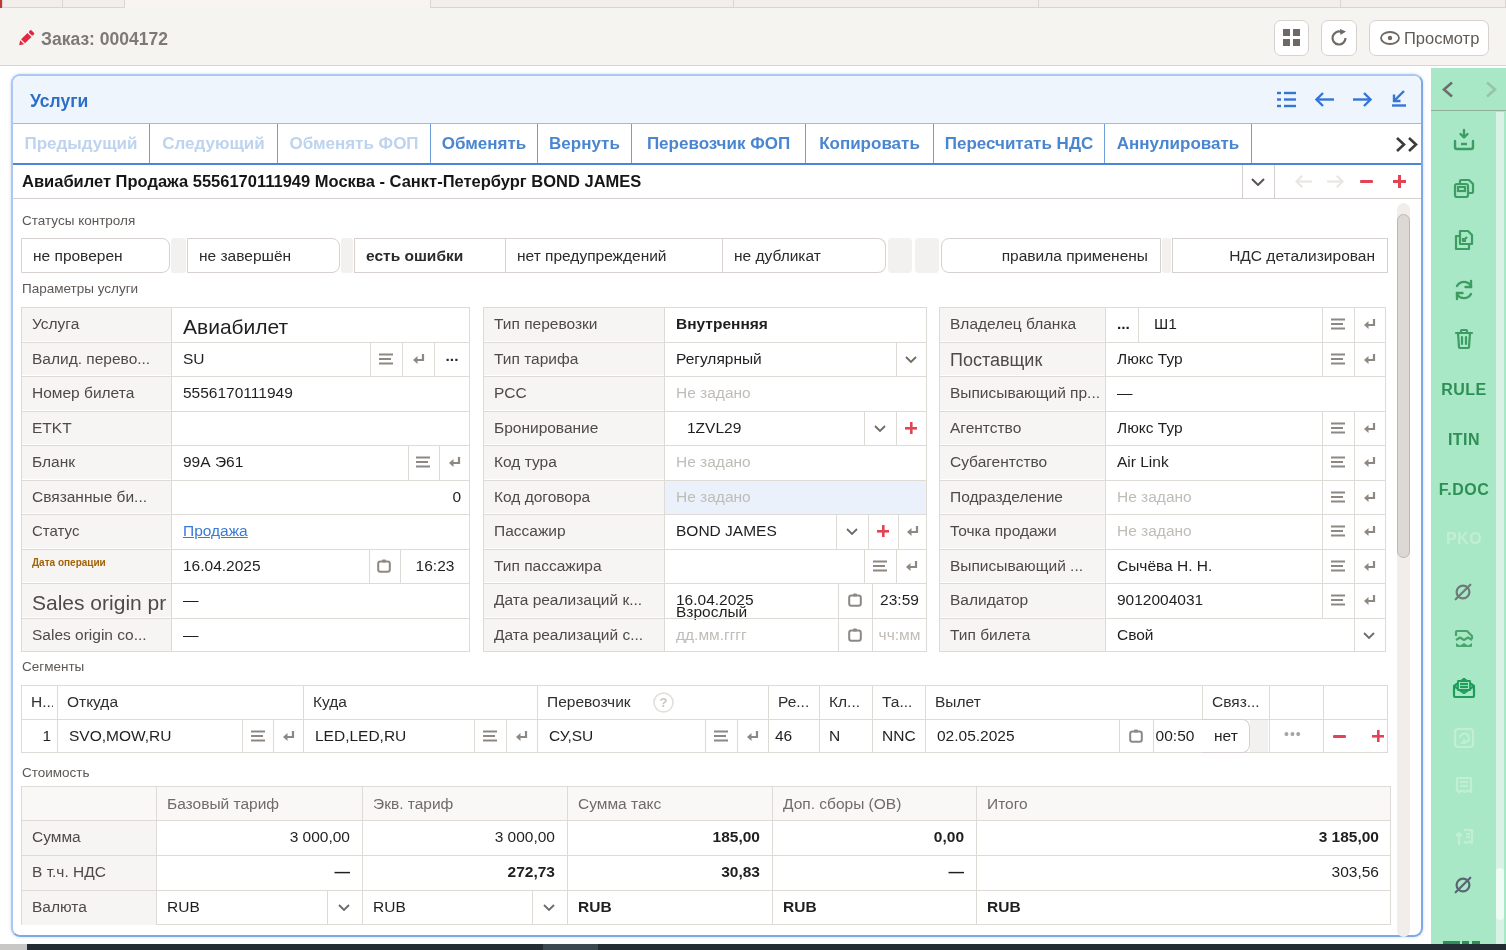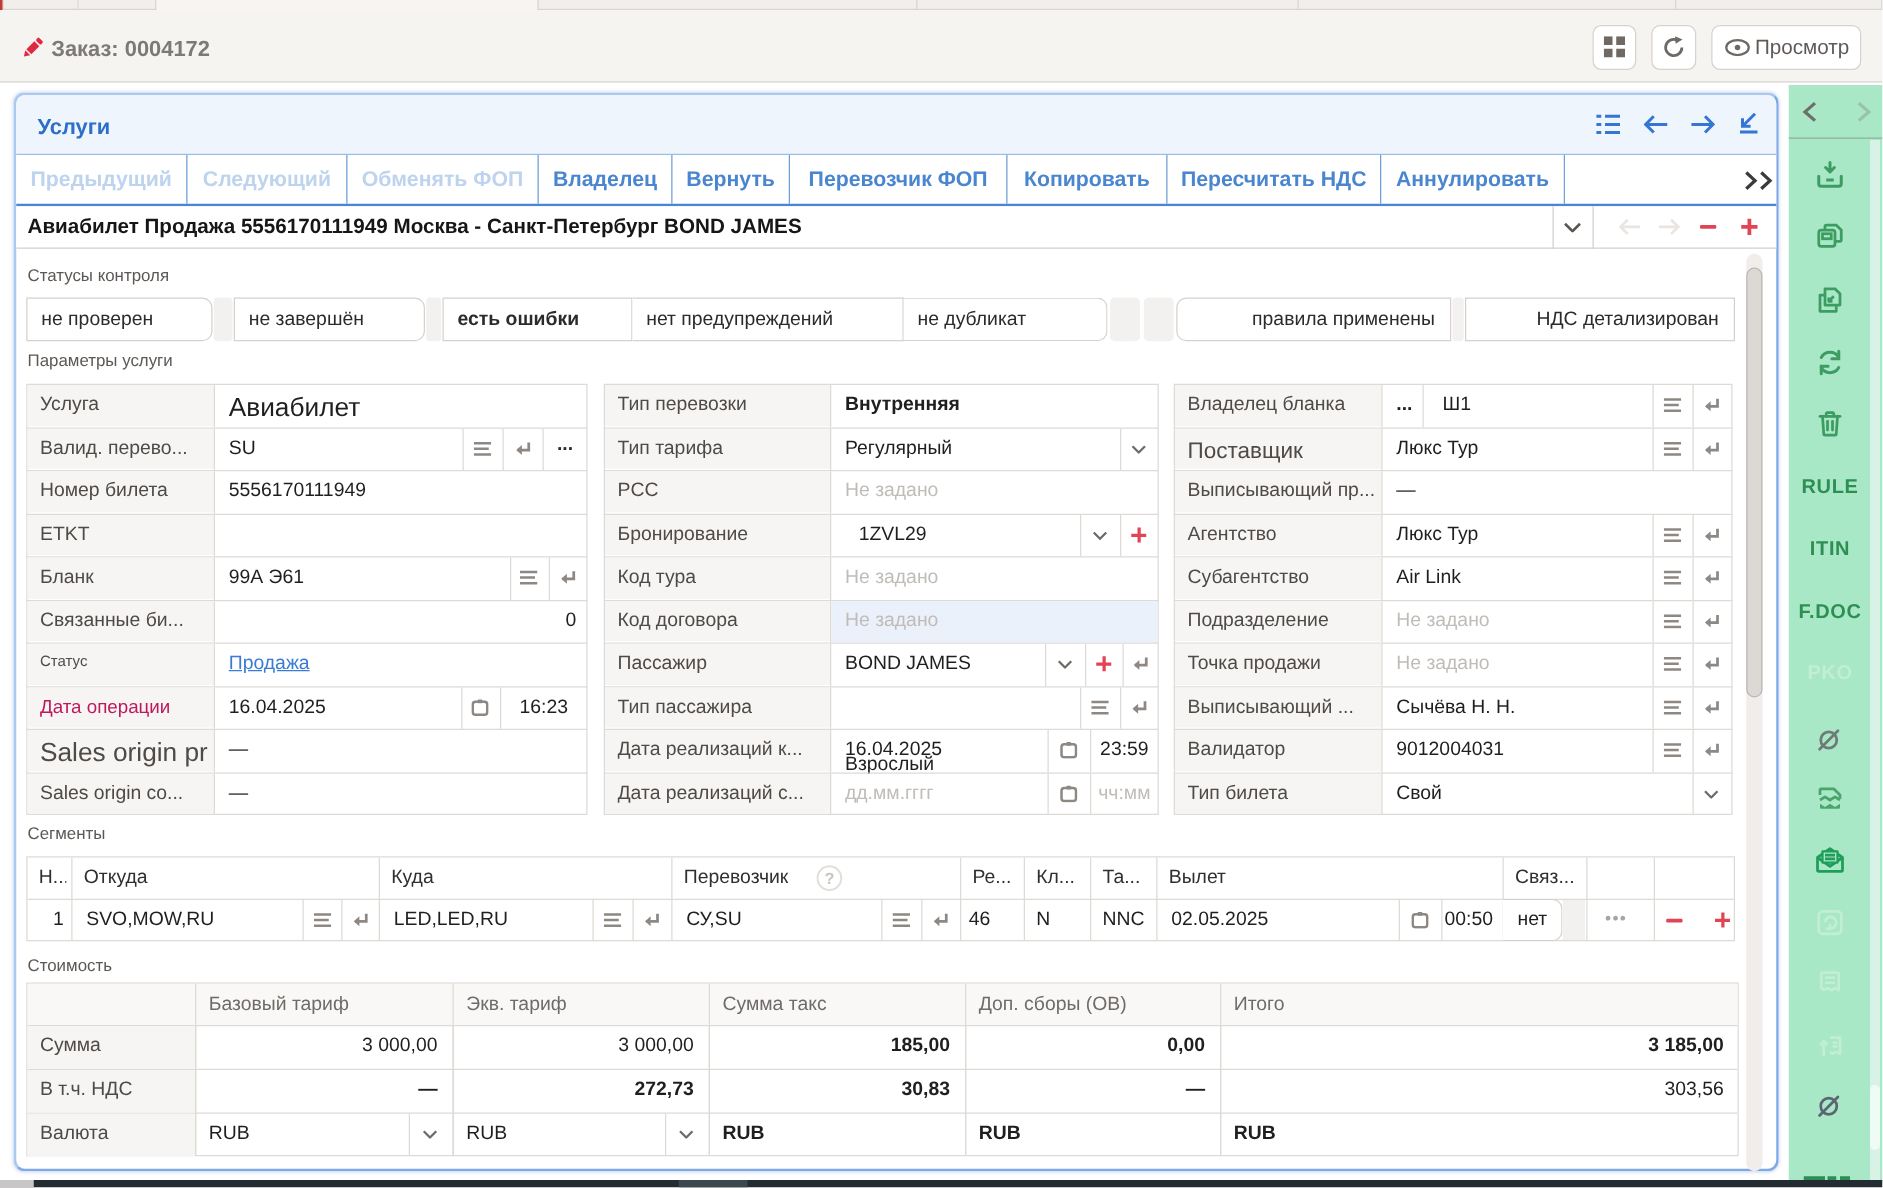--- a/index.html
+++ b/index.html
@@ -74,21 +74,21 @@
 <g stroke="#3575d4" stroke-width="2.4" fill="none">
       <line x1="13" y1="1" x2="3" y2="11"></line>
 <path d="M3 4.5 L3 11 L9.5 11"></path>
       <line x1="1" y1="15.5" x2="15" y2="15.5"></line>
     </g>
   </svg>
 <div class="abs" style="left:13px;top:123px;width:1408px;height:42px;background:#fff;border-top:1px solid #9bbce4;border-bottom:2px solid #4a86d8;box-sizing:border-box;"></div>
 <div class="abs" style="left:13px;top:124px;width:137px;height:39px;border-right:1px solid #6f9fd8;box-sizing:border-box;display:flex;align-items:center;justify-content:center;font-size:17px;font-weight:bold;color:#bdd3ee;">Предыдущий</div>
 <div class="abs" style="left:150px;top:124px;width:128px;height:39px;border-right:1px solid #6f9fd8;box-sizing:border-box;display:flex;align-items:center;justify-content:center;font-size:17px;font-weight:bold;color:#bdd3ee;">Следующий</div>
 <div class="abs" style="left:278px;top:124px;width:153px;height:39px;border-right:1px solid #6f9fd8;box-sizing:border-box;display:flex;align-items:center;justify-content:center;font-size:17px;font-weight:bold;color:#bdd3ee;">Обменять ФОП</div>
-<div class="abs" style="left:431px;top:124px;width:107px;height:39px;border-right:1px solid #6f9fd8;box-sizing:border-box;display:flex;align-items:center;justify-content:center;font-size:17px;font-weight:bold;color:#4a86d0;">Владелец</div>
+<div class="abs" style="left:431px;top:124px;width:107px;height:39px;border-right:1px solid #6f9fd8;box-sizing:border-box;display:flex;align-items:center;justify-content:center;font-size:17px;font-weight:bold;color:#4a86d0;">Обменять</div>
 <div class="abs" style="left:538px;top:124px;width:94px;height:39px;border-right:1px solid #6f9fd8;box-sizing:border-box;display:flex;align-items:center;justify-content:center;font-size:17px;font-weight:bold;color:#4a86d0;">Вернуть</div>
 <div class="abs" style="left:632px;top:124px;width:174px;height:39px;border-right:1px solid #6f9fd8;box-sizing:border-box;display:flex;align-items:center;justify-content:center;font-size:17px;font-weight:bold;color:#4a86d0;">Перевозчик ФОП</div>
 <div class="abs" style="left:806px;top:124px;width:128px;height:39px;border-right:1px solid #6f9fd8;box-sizing:border-box;display:flex;align-items:center;justify-content:center;font-size:17px;font-weight:bold;color:#4a86d0;">Копировать</div>
 <div class="abs" style="left:934px;top:124px;width:171px;height:39px;border-right:1px solid #6f9fd8;box-sizing:border-box;display:flex;align-items:center;justify-content:center;font-size:17px;font-weight:bold;color:#4a86d0;">Пересчитать НДС</div>
 <div class="abs" style="left:1105px;top:124px;width:147px;height:39px;border-right:1px solid #6f9fd8;box-sizing:border-box;display:flex;align-items:center;justify-content:center;font-size:17px;font-weight:bold;color:#4a86d0;">Аннулировать</div>
 <svg class="abs" style="left:1395px;top:136px" width="27" height="17" viewBox="0 0 27 17">
 <g stroke="#3b3b3b" stroke-width="2.6" fill="none">
       <path d="M2 2 L9 8.5 L2 15"></path>
       <path d="M14 2 L21 8.5 L14 15"></path>
     </g>
@@ -183,26 +183,26 @@
 <path d="M12 1 L12 7 L3 7" fill="none" stroke="#8d8883" stroke-width="2.2"></path>
 <path d="M6.5 3 L2 7 L6.5 11 Z" fill="#8d8883"></path>
   </svg>
 <div class="abs" style="left:21px;top:480px;width:449px;height:1px;background:#dedad6;"></div>
 <div class="abs" style="left:22px;top:481px;width:149px;height:32px;background:#f7f5f3;"></div>
 <div class="abs" style="left:32px;top:488px;width:134px;font-size:15.5px;color:#4e4a47;white-space:nowrap;overflow:hidden;">Связанные би...</div>
 <div class="abs" style="left:171px;top:481px;width:1px;height:33px;background:#dedad6;"></div>
 <div class="abs" style="left:183px;top:488px;width:278px;font-size:15.5px;white-space:nowrap;text-align:right;">0</div>
 <div class="abs" style="left:21px;top:514px;width:449px;height:1px;background:#dedad6;"></div>
 <div class="abs" style="left:22px;top:515px;width:149px;height:33px;background:#f7f5f3;"></div>
-<div class="abs" style="left:32px;top:522px;width:134px;font-size:12px;color:#4e4a47;white-space:nowrap;overflow:hidden;">Статус</div>
+<div class="abs" style="left:32px;top:522px;width:134px;font-size:15px;color:#4e4a47;white-space:nowrap;overflow:hidden;">Статус</div>
 <div class="abs" style="left:171px;top:515px;width:1px;height:34px;background:#dedad6;"></div>
 <div class="abs" style="left:183px;top:522px;width:278px;font-size:15.5px;white-space:nowrap;"><span style="color:#3a7bd5;text-decoration:underline;">Продажа</span></div>
 <div class="abs" style="left:21px;top:549px;width:449px;height:1px;background:#dedad6;"></div>
 <div class="abs" style="left:22px;top:550px;width:149px;height:32px;background:#f7f5f3;"></div>
-<div class="abs" style="left:32px;top:557px;width:134px;font-size:15px;color:#be185d;white-space:nowrap;overflow:hidden;">Дата операции</div>
+<div class="abs" style="left:32px;top:557px;width:134px;font-size:10px;color:#a16207;white-space:nowrap;overflow:hidden;font-weight:bold;">Дата операции</div>
 <div class="abs" style="left:171px;top:550px;width:1px;height:33px;background:#dedad6;"></div>
 <div class="abs" style="left:183px;top:557px;width:178px;font-size:15.5px;white-space:nowrap;">16.04.2025</div>
 <div class="abs" style="left:369px;top:550px;width:1px;height:33px;background:#dedad6;"></div>
 <svg class="abs" style="left:377px;top:559px" width="14" height="14" viewBox="0 0 14 14">
 <rect x="1.2" y="2.4" width="11.6" height="10.4" rx="2.2" fill="none" stroke="#8d8883" stroke-width="2"></rect>
 <rect x="5" y="0.6" width="4" height="3" rx="1" fill="#8d8883"></rect>
   </svg>
 <div class="abs" style="left:400px;top:550px;width:1px;height:33px;background:#dedad6;"></div>
 <div class="abs" style="left:400px;top:557px;width:70px;text-align:center;font-size:15.5px;color:#1f1f1f;">16:23</div>
 <div class="abs" style="left:21px;top:583px;width:449px;height:1px;background:#dedad6;"></div>

